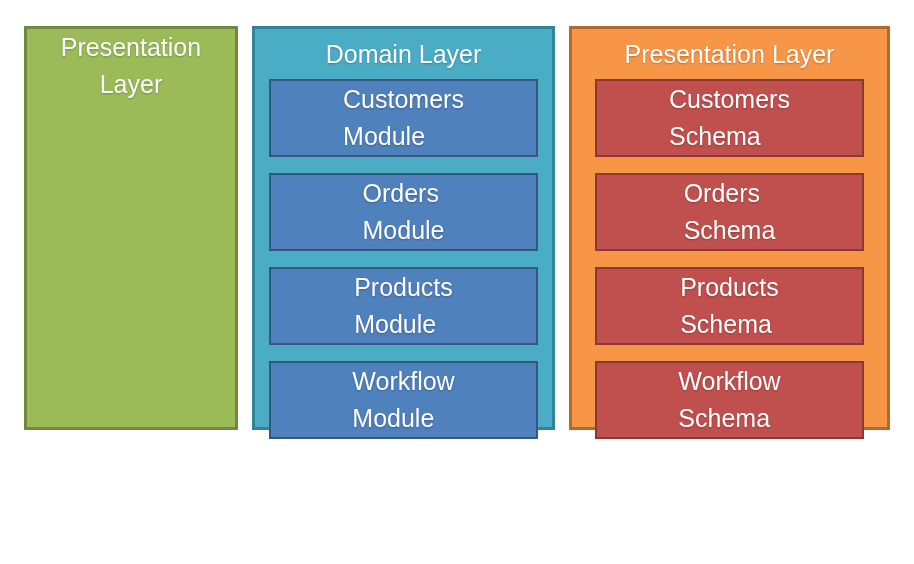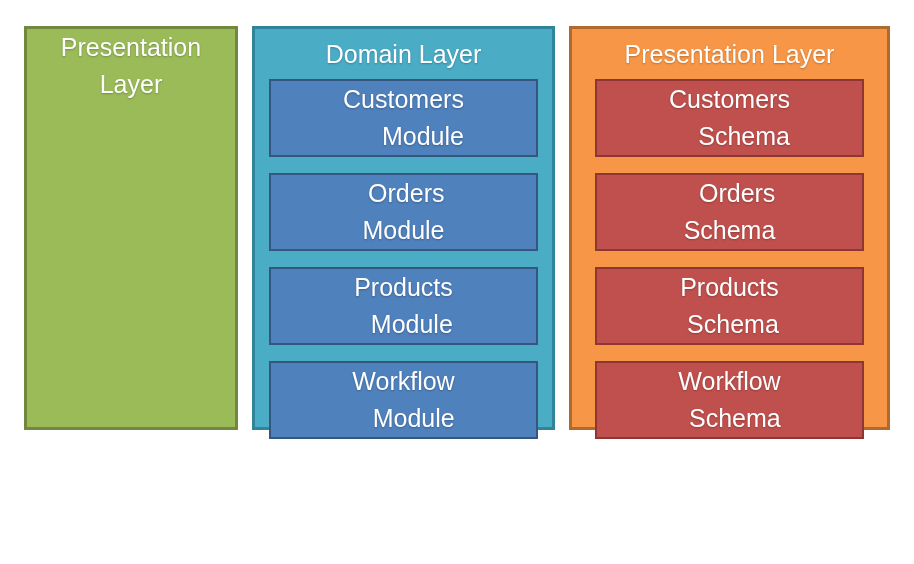--- a/index.html
+++ b/index.html
@@ -64,21 +64,21 @@
   }
   .item {
     flex: 1;
     box-sizing: border-box;
     display: flex;
     align-items: center;
     justify-content: center;
     color: #ffffff;
     font-size: 25px;
     line-height: 37px;
-    text-align: right;
+    text-align: left;
     white-space: pre-line;
     text-shadow: 0 1px 2px rgba(0,0,0,0.25);
   }
   .domain .item {
     background: #4F81BD;
     border: 2px solid #35567E;
   }
   .persistence .item {
     background: #C0504D;
     border: 2px solid #8E3634;

